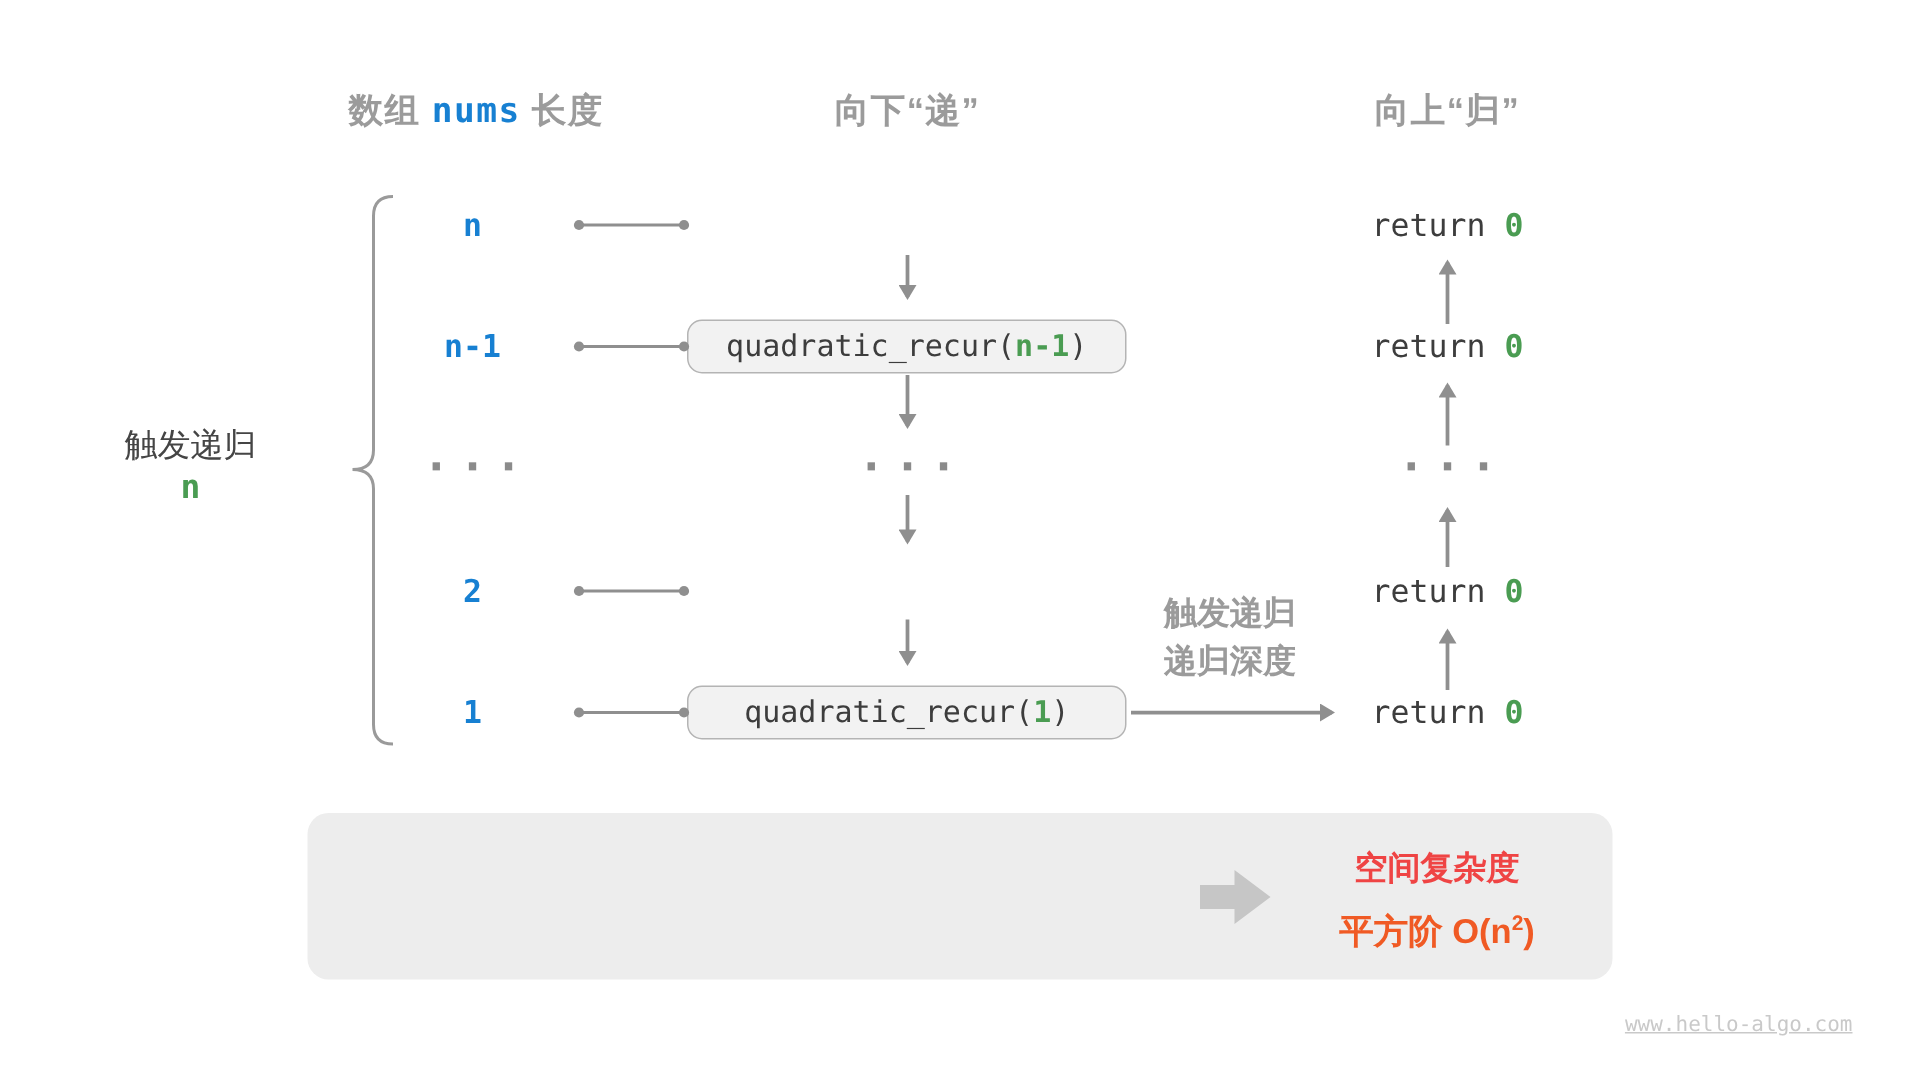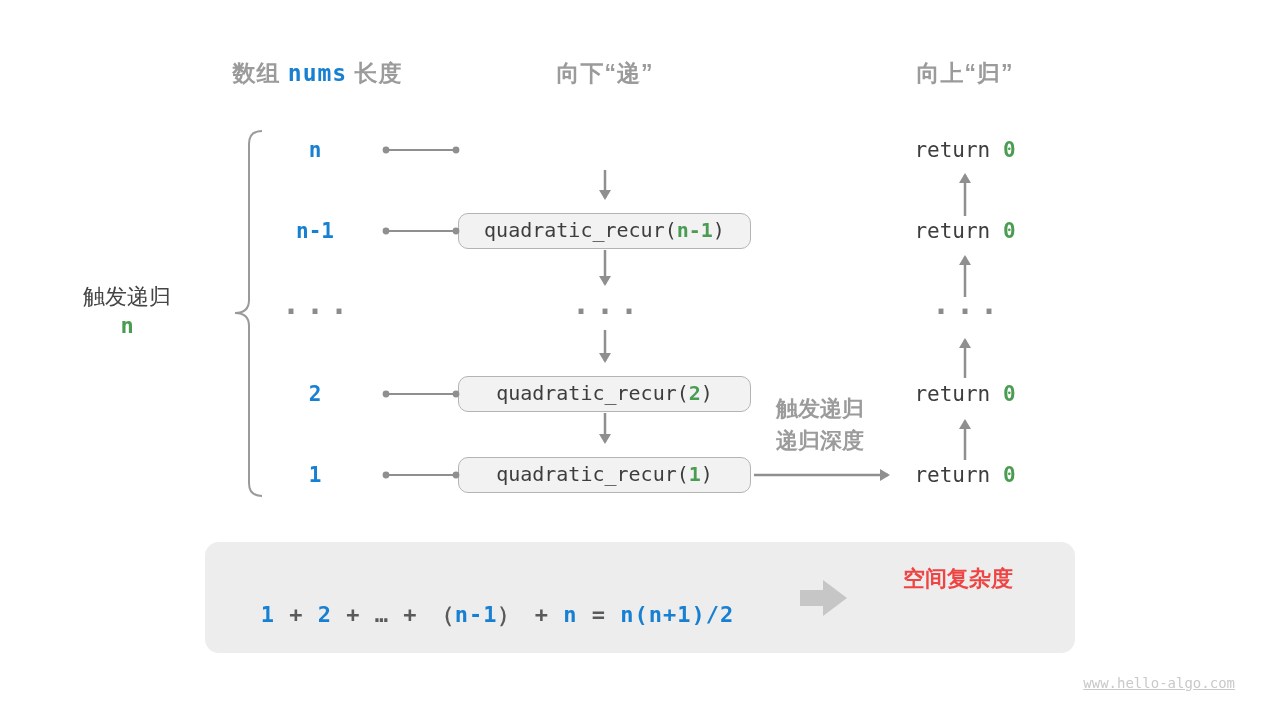--- a/index.html
+++ b/index.html
@@ -84,23 +84,20 @@
   <div class="abs depth-label mono c-blue" style="left:255px;top:136px;">n</div>
   <div class="abs depth-label mono c-blue" style="left:255px;top:217px;">n-1</div>
   <div class="abs ellipsis mono" style="left:255px;top:296px;width:120px;">···</div>
   <div class="abs depth-label mono c-blue" style="left:255px;top:380px;">2</div>
   <div class="abs depth-label mono c-blue" style="left:255px;top:461px;">1</div>
 
   <div class="abs call-box mono" style="top:213px;">
     <span>quadratic_recur(</span><span class="c-green" style="font-weight:bold;">n-1</span><span>)</span>
   </div>
   <div class="abs ellipsis mono" style="left:545px;top:296px;width:120px;">···</div>
-  <div class="abs call-box mono" style="top:376px;">
-    <span>quadratic_recur(</span><span class="c-green" style="font-weight:bold;">2</span><span>)</span>
-  </div>
   <div class="abs call-box mono" style="top:457px;">
     <span>quadratic_recur(</span><span class="c-green" style="font-weight:bold;">1</span><span>)</span>
   </div>
 
   <div class="abs return-line mono" style="top:136px;">
     <span>return </span><span class="c-green" style="font-weight:bold;">0</span>
   </div>
   <div class="abs return-line mono" style="top:217px;">
     <span>return </span><span class="c-green" style="font-weight:bold;">0</span>
   </div>
@@ -109,34 +106,24 @@
     <span>return </span><span class="c-green" style="font-weight:bold;">0</span>
   </div>
   <div class="abs return-line mono" style="top:461px;">
     <span>return </span><span class="c-green" style="font-weight:bold;">0</span>
   </div>
 
   <div class="abs note" style="top:396px;">触发递归</div>
   <div class="abs note" style="top:428px;">递归深度</div>
 
   <div class="abs summary"></div>
-  <div class="abs summary-formula center mono">
-    <span class="f-blue">1</span>
-    <span class="f-gray">+</span>
-    <span class="f-blue">2</span>
-    <span class="f-gray">+</span>
-    <span class="f-gray">…</span>
-    <span class="f-gray">+</span>
-    <span class="f-gray">（</span><span class="f-blue">n-1</span><span class="f-gray">）</span>
-    <span class="f-gray">+</span>
-    <span class="f-blue">n</span>
-    <span class="f-gray">=</span>
-    <span class="f-blue">n(n+1)/2</span>
+  <div class="abs cx-title center">空间复杂度</div>
+  <div class="abs cx-value center c-orange">
+    <span>平方阶 O(n</span><sup>2</sup><span>)</span>
   </div>
-  <div class="abs cx-title center">空间复杂度</div>
 
   <div class="abs watermark mono">www.hello-algo.com</div>
 
   <svg class="overlay" width="1280" height="720" viewBox="0 0 1280 720">
     <defs>
       <marker id="ah-down" markerWidth="14" markerHeight="14" refX="6" refY="11" orient="0" markerUnits="userSpaceOnUse">
         <path d="M0,3 L6,13 L12,3 Z" class="fill-arrow"></path>
       </marker>
       <marker id="ah-up" markerWidth="14" markerHeight="14" refX="6" refY="3" orient="0" markerUnits="userSpaceOnUse">
         <path d="M0,11 L6,1 L12,11 Z" class="fill-arrow"></path>

